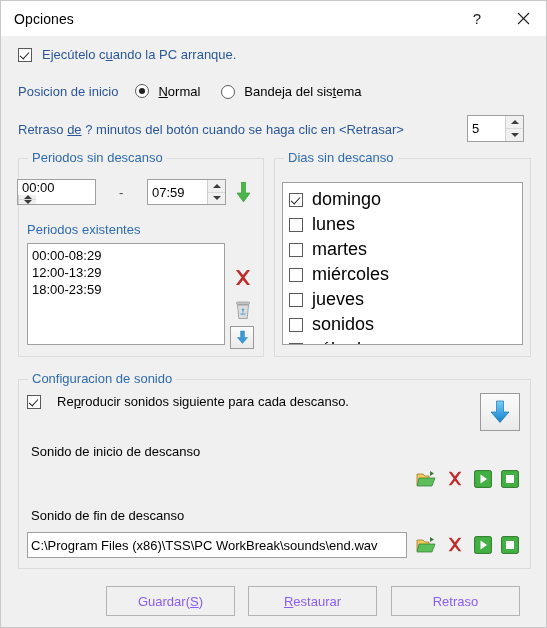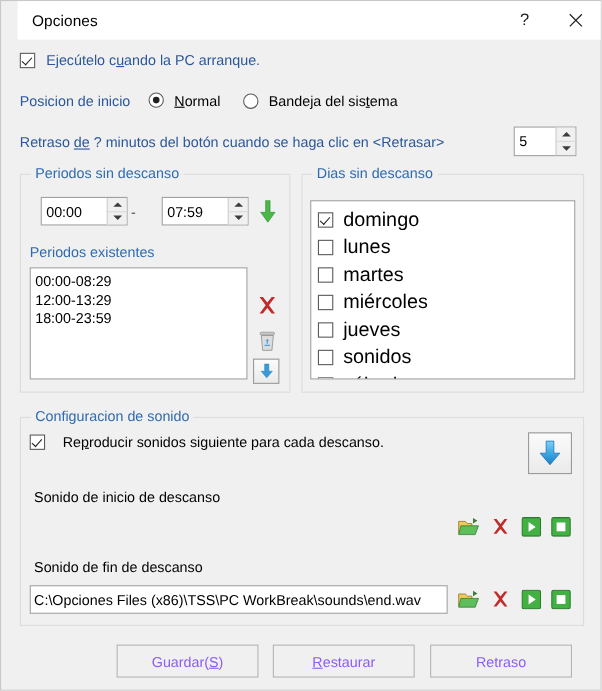--- a/index.html
+++ b/index.html
@@ -13,21 +13,20 @@
     color: #000;
     overflow: hidden;
     position: relative;
   }
   .dialog {
     width: 547px; height: 628px;
     box-sizing: border-box;
     border: 1px solid #c8c8c8;
     background: #f0f0f0;
     position: relative;
-    padding-left: 15px;
   }
 
   
   .titlebar {
     height: 35px;
     background: #ffffff;
     display: flex;
     align-items: center;
     position: relative;
   }
@@ -269,21 +268,21 @@
       <div class="sbtn">
           <span class="tri-dn"></span>
         </div>
     </div>
   </div>
 
   <div class="group" style="left:17px; top:157px; width:246px; height:199px;">
     <div class="group-title lbl-blue-grp">Periodos sin descanso</div>
   </div>
 
-  <div class="spin" style="left:36px; top:178px; width:79px; height:26px;">
+  <div class="spin" style="left:16px; top:178px; width:79px; height:26px;flex-direction:column;">
     <div class="sval">00:00</div>
     <div class="sbtns">
       <div class="sbtn">
           <span class="tri-up"></span>
         </div>
       <div class="sbtn">
           <span class="tri-dn"></span>
         </div>
     </div>
   </div>
@@ -417,21 +416,21 @@
   </div>
   <div class="iconbtn" style="left:499px; top:468px; width:20px; height:20px;">
     <svg width="18" height="18" viewBox="0 0 18 18">
       <rect x="0.6" y="0.6" width="16.8" height="16.8" rx="1.6" fill="#43b043" stroke="#2b7a2b" stroke-width="1"></rect>
       <rect x="5" y="5" width="8" height="8" fill="#ffffff"></rect>
     </svg>
   </div>
 
   <div class="static-lbl" style="left:30px; top:507px;">Sonido de fin de descanso</div>
 
-  <div class="tbox" style="position:absolute; left:26px; top:531px; width:380px; height:26px;">C:\Opciones Files (x86)\TSS\PC WorkBreak\sounds\end.wav</div>
+  <div class="tbox" style="position:absolute; left:26px; top:531px; width:380px; height:26px;">C:\Program Files (x86)\TSS\PC WorkBreak\sounds\end.wav</div>
 
   <div class="iconbtn" style="left:414px; top:534px; width:22px; height:20px;">
     <svg width="20" height="18" viewBox="0 0 20 18">
       <path d="M1 4 L7 4 L9 6 L13 6 L13 15 L1 15 Z" fill="#f4c95a" stroke="#8a6d1f" stroke-width="0.7"></path>
       <path d="M3 8 L19 8 L16 16 L1 16 Z" fill="#5cbf5c" stroke="#2f7a2f" stroke-width="0.7"></path>
       <path d="M14 1 L18 3.5 L14 6 Z" fill="#3a7a3a"></path>
     </svg>
   </div>
   <div class="iconbtn" style="left:443px; top:533px; width:22px; height:21px;">
     <svg width="18" height="18" viewBox="0 0 20 20">

